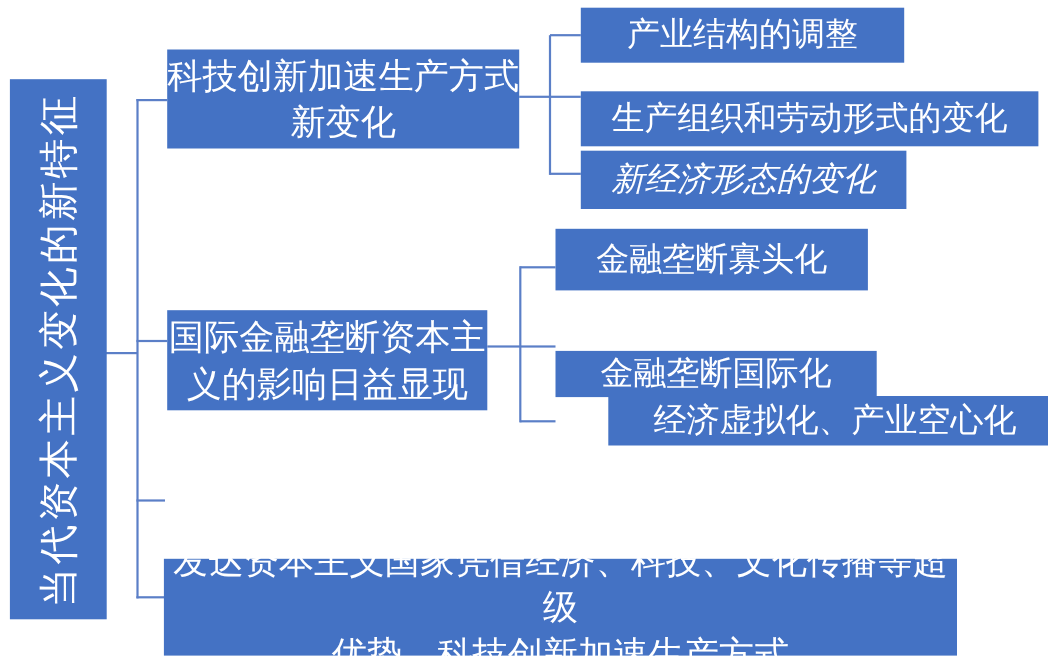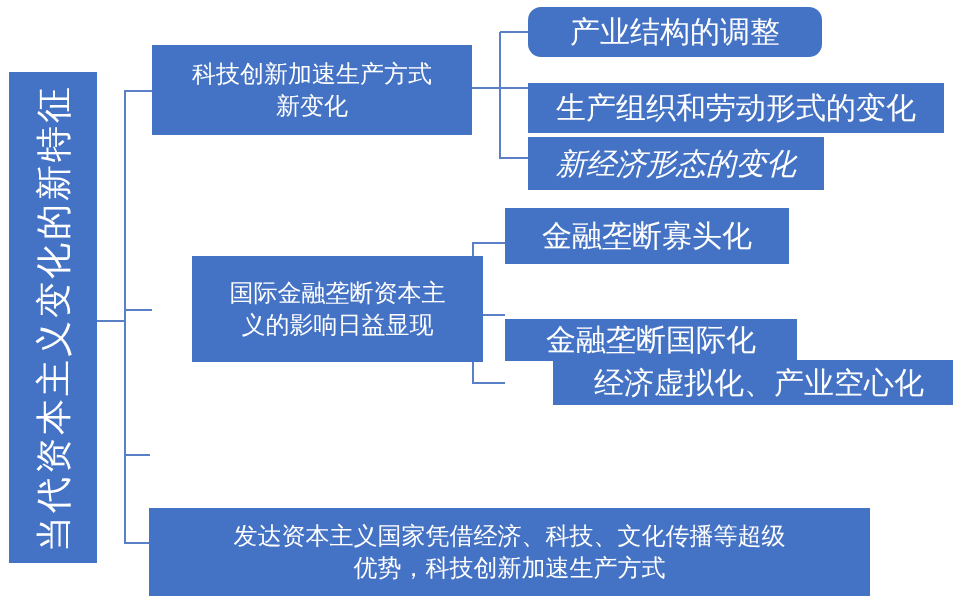--- a/index.html
+++ b/index.html
@@ -7,36 +7,36 @@
     position:relative;width:953px;height:607px;background:var(--bg,#fff);
     font-family:"Liberation Sans","DejaVu Sans",sans-serif;overflow:hidden;
   }
   .node{
     position:absolute;background:var(--fill,#4472C4);color:var(--txt,#fff);
     display:flex;flex-direction:column;align-items:center;justify-content:center;
     text-align:center;box-sizing:border-box;
   }
   .node .ln{display:block;width:100%;line-height:1.32;}
   .leaf{font-size:30px;}
-  .branch{font-size:24px;}
+  .branch{font-size:32px;}
   .line{position:absolute;background:var(--conn,#5B7FC7);}
   #root-node{left:9px;top:72px;width:88px;height:491px;}
   #root-rot{
     position:absolute;left:-201px;top:202px;width:491px;height:88px;
     transform:rotate(-90deg);transform-origin:center;
     display:flex;align-items:center;justify-content:center;
     font-size:36px;letter-spacing:3px;white-space:nowrap;
   }
   
   #branch-1{left:152px;top:45px;width:320px;height:90px;}
-  #branch-2{left:152px;top:256px;width:291px;height:106px;margin-left:40px;}
+  #branch-2{left:152px;top:282px;width:291px;height:91px;}
   #branch-3{left:148px;top:428px;width:582px;height:62px;}
   #branch-4{left:149px;top:508px;width:721px;height:88px;}
   
-  #child-1-1{left:528px;top:7px;width:294px;height:50px;border-radius:13px;}
+  #child-1-1{left:528px;top:7px;width:294px;height:50px;}
   #child-1-2{left:528px;top:64px;width:416px;height:50px;margin-top:19px;}
   #child-1-3{left:528px;top:137px;width:296px;height:53px;font-style:italic;}
   
   #child-2-1{left:505px;top:208px;width:284px;height:56px;}
   #child-2-2{left:505px;top:295px;width:292px;height:42px;margin-top:24px;}
   #child-2-3{left:505px;top:360px;width:412px;height:45px;margin-left:48px;}
   
   #conn-main   {left:96px; top:320px;width:29px;height:2px;}
   #conn-trunk  {left:124px;top:90px; width:2px; height:454px;}
   #conn-b1     {left:124px;top:90px; width:28px;height:2px;}

